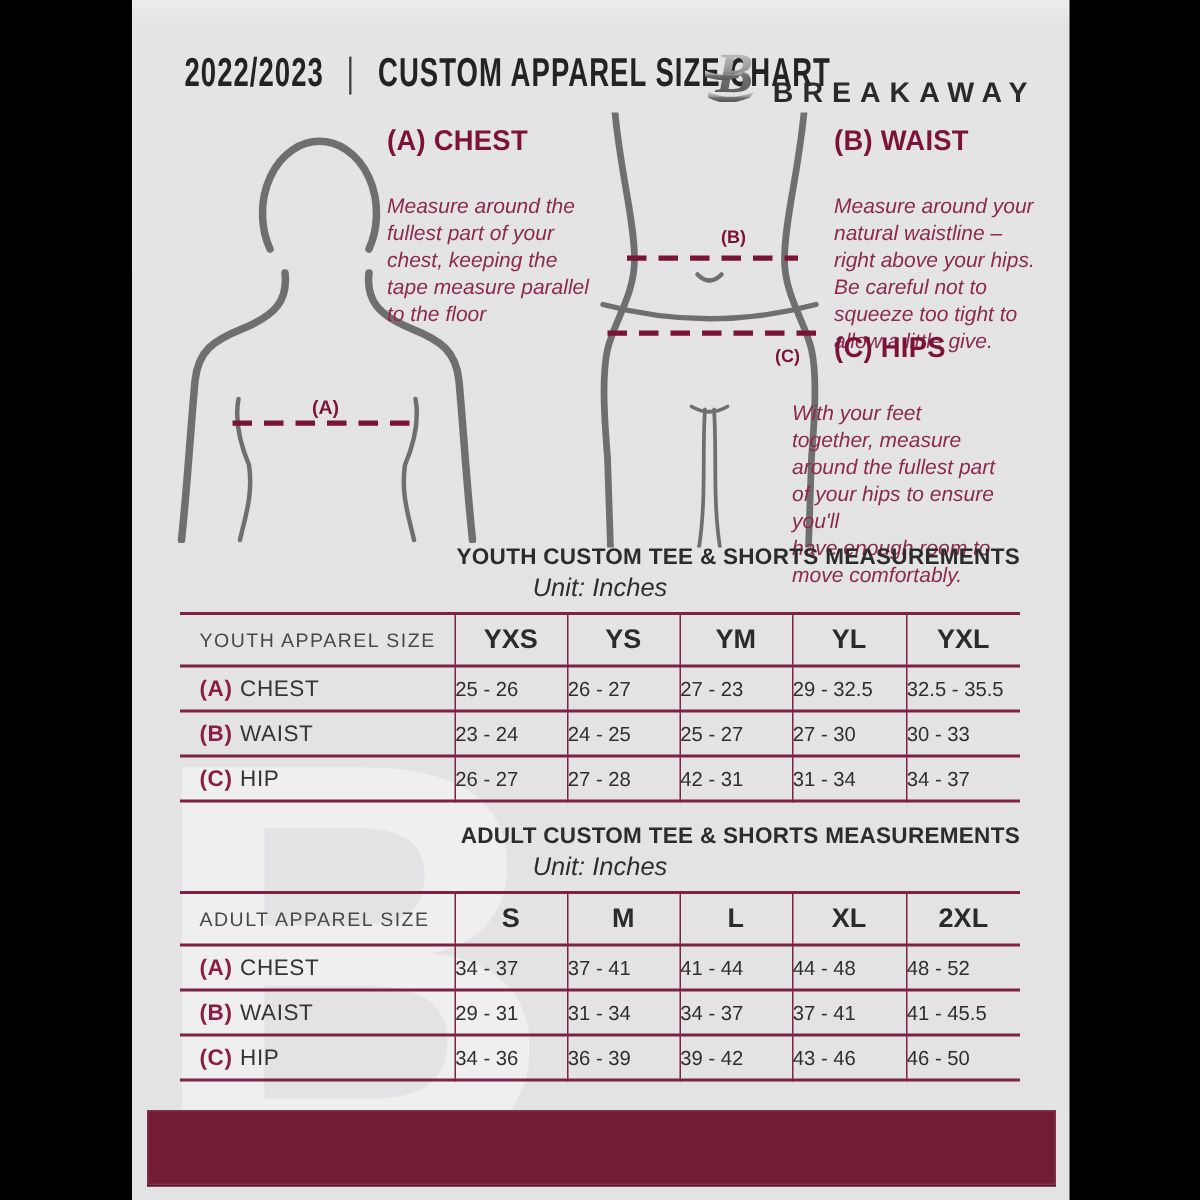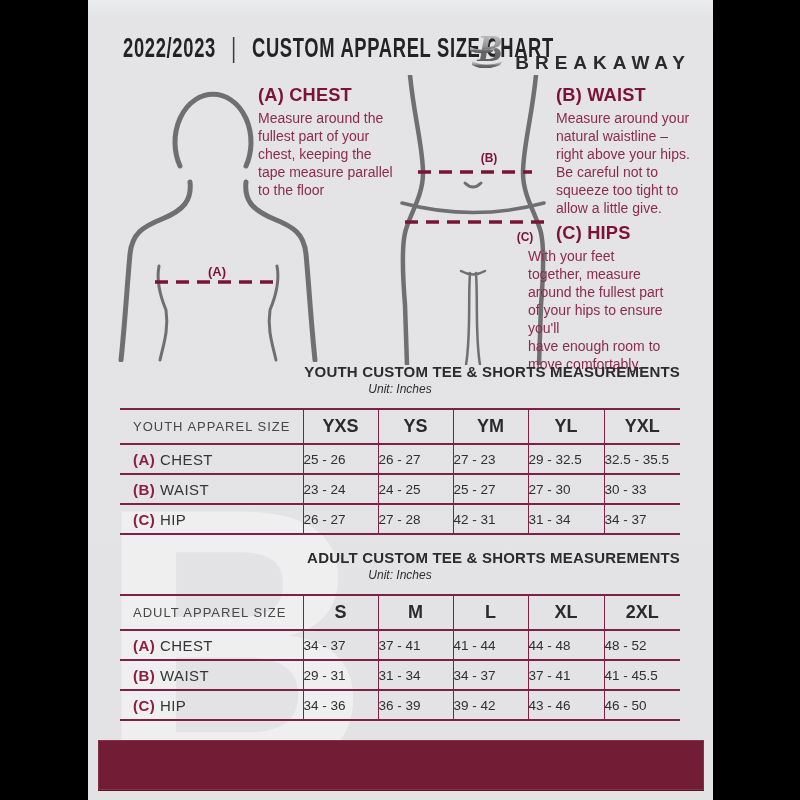--- a/index.html
+++ b/index.html
@@ -21,31 +21,31 @@
   .doc-title .sep { font-weight:400; color:#39393b; margin:0 14px; }
   .brand { position:absolute; right:22px; top:21px; display:flex; align-items:center; gap:9px; }
   .brand-text { font-weight:700; font-size:19px; letter-spacing:6px; color:#2a2a2c;margin-top:31px; }
   
   .fig { position:absolute; }
   .h-maroon {
     position:absolute; font-weight:800; font-size:19px; color:#7c1236;
     letter-spacing:0.2px; transform:scaleX(0.96); transform-origin:left top;
   }
   .measure-text {
-    position:absolute; font-size:14px; line-height:18px;
-    color:#8d2a4c; white-space:pre-line; font-weight:400;
+    position:absolute; font-style:italic; font-size:14px; line-height:18px;
+    color:#8d2a4c; white-space:pre-line; font-weight:400;margin-top:19px;
   }
   
   .tbl-title {
     position:absolute; left:32px; width:560px; text-align:right;
     font-weight:700; font-size:15px; color:#2c2c2e; letter-spacing:0.2px;
   }
   .tbl-unit {
     position:absolute; left:32px; width:560px; text-align:center;
-    font-style:italic; font-size:12px; color:#2e2e30;
+    font-style:italic; font-size:17px; color:#2e2e30;
   }
   table.size-table {
     position:absolute; left:32px; width:560px;
     border-collapse:collapse; table-layout:fixed; z-index:1;
   }
   .size-table tr { border-top:2px solid #7d2145; }
   .size-table tr:last-child { border-bottom:2px solid #7d2145; }
   .size-table th, .size-table td { border-left:1.5px solid #7d2145; padding:0; }
   .size-table th:first-child, .size-table td:first-child { border-left:none; }
   .size-table tr.hdr th { height:33px; }

